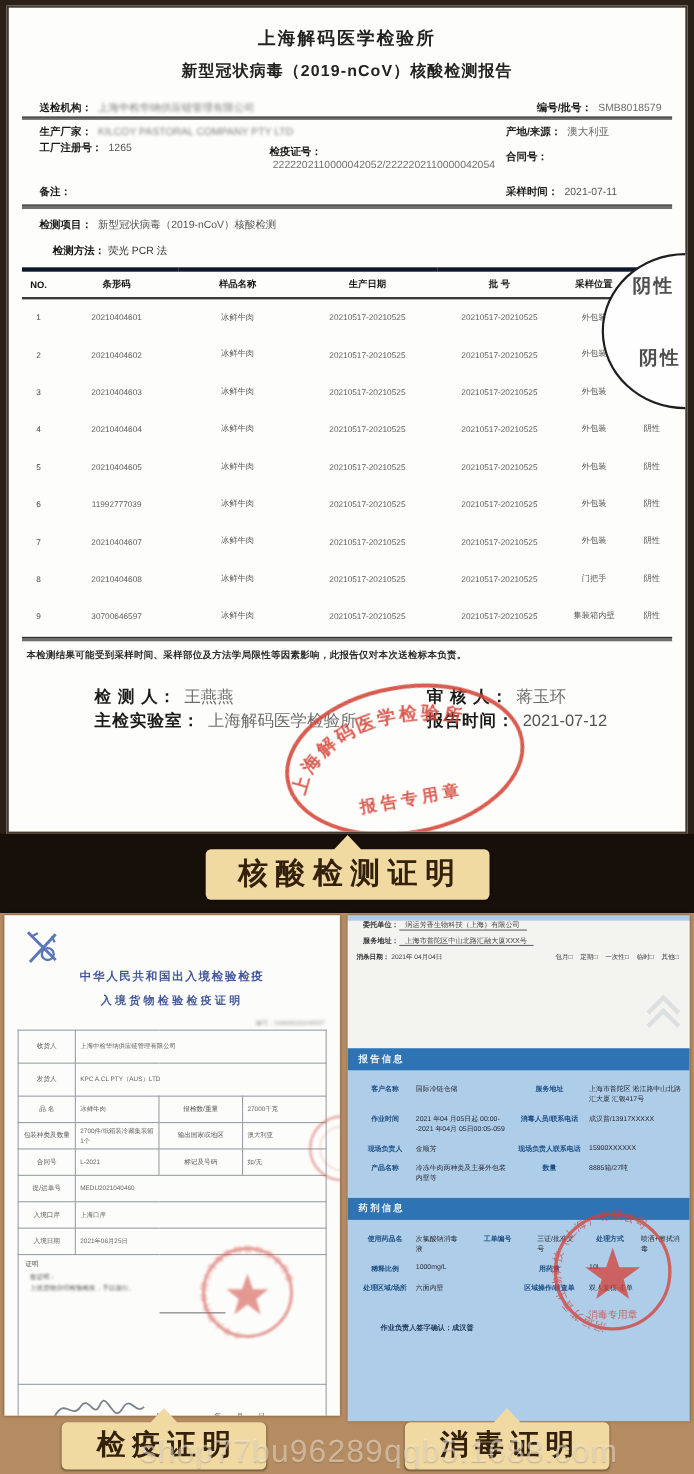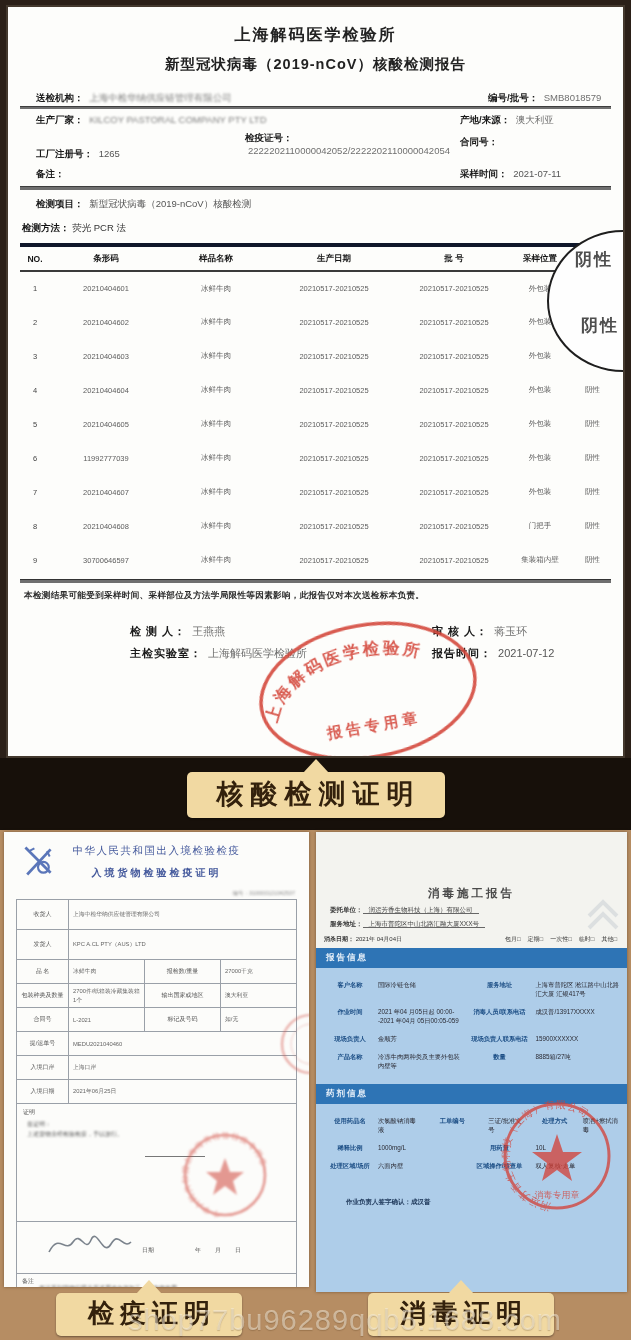--- a/index.html
+++ b/index.html
@@ -16,60 +16,60 @@
   .rd-title{margin-top:18px;text-align:center;font-size:16px;font-weight:bold;color:#222;letter-spacing:2px;}
   .rd-sub{margin-top:9px;text-align:center;font-size:14.5px;font-weight:bold;color:#222;letter-spacing:1px;}
   .info{position:relative;height:128px;margin:16px 12px 0 12px;font-size:9.5px;color:#333;}
   .fld{position:absolute;white-space:nowrap;}
   .fld b{font-weight:bold;color:#1a1a1a;}
   .fld .v{color:#555;margin-left:3px;}
   .rule{position:absolute;left:0;right:0;height:3px;background:#6f6f6f;border-top:1px solid #3d3d3d;}
   .b1{filter:blur(1.3px);opacity:.75;}
   .b2{filter:blur(.6px);opacity:.85;}
   .rd-items{margin:4px 14px 0 14px;font-size:9.5px;color:#333;}
-  .rd-items .row{margin-bottom:8px;}
+  .rd-items .row{margin-bottom:8px;margin-left:26px;}
   .rd-items b{color:#141414;}
 
   table.rtab{width:595px;margin:8px 12px 0 12px;border-collapse:collapse;table-layout:fixed;}
   table.rtab{border-top:4px solid #0f172a;}
   .rtab th{font-size:8.5px;font-weight:bold;color:#161616;padding:6px 0 5px 0;border-bottom:2.5px solid #3a3a3a;}
   .rtab td{font-size:7.5px;color:#5c5c5c;text-align:center;height:34px;filter:blur(.35px);}
   .rtab td.c-no{filter:none;color:#444;}
   .rtab th:nth-child(1){width:30px;}
   .rtab th:nth-child(2){width:112px;}
   .rtab th:nth-child(3){width:108px;}
   .rtab th:nth-child(4){width:128px;}
   .rtab th:nth-child(5){width:112px;}
   .rtab th:nth-child(6){width:60px;}
   .rtab th:nth-child(7){width:45px;}
   .tab-bottom-rule{margin:2px 12px 0 12px;height:4px;background:#6f6f6f;border-top:1.5px solid #333;}
   .footnote{margin:7px 14px 0 16px;font-size:8.6px;font-weight:bold;color:#2b2b2b;letter-spacing:.3px;}
 
-  .sig{position:relative;margin-top:16px;height:60px;font-size:11px;color:#333;margin-left:44px;}
+  .sig{position:relative;margin-top:16px;height:60px;font-size:15px;color:#333;}
   .sig .fld b{letter-spacing:1px;}
   
   .loupe{position:absolute;left:539px;top:223px;width:152px;height:142px;border-radius:50%;border:2.5px solid #1e1e1e;background:#fefefe;z-index:6;}
   .loupe .big{position:absolute;font-size:17px;font-weight:bold;color:#4e4e4e;filter:blur(.4px);letter-spacing:2px;}
   .loupe .big.one{left:26px;top:16px;}
   .loupe .big.two{left:32px;top:82px;}
   
   .rstamp{position:absolute;left:242px;top:608px;width:236px;height:152px;transform:rotate(-10deg);opacity:.88;filter:blur(.35px);z-index:7;}
 
   
   .banner{position:absolute;left:0;top:758px;width:631px;height:72px;background:var(--dark);}
   .tag{position:absolute;background:var(--gold);color:var(--gold-text);font-weight:bold;border-radius:5px;white-space:nowrap;box-shadow:0 1px 2px rgba(0,0,0,.4);}
   .tag::before{content:"";position:absolute;top:-13px;left:50%;transform:translateX(-50%);border:13px solid transparent;border-bottom:14px solid var(--gold);border-top:0;}
   .tag-main{left:50%;transform:translateX(-50%);top:14px;font-size:27px;letter-spacing:7px;padding:4px 24px 6px 30px;}
 
   
   .bottom{position:absolute;left:0;top:830px;width:631px;height:510px;background:var(--tan);}
   .q-doc{position:absolute;left:4px;top:2px;width:305px;height:455px;background:#fcfcfa;overflow:hidden;box-shadow:0 0 3px rgba(60,40,20,.5);}
   .q-head{position:relative;padding-top:12px;text-align:center;}
   .q-logo{position:absolute;left:16px;top:10px;width:36px;height:38px;}
-  .q-h1{font-size:10.5px;font-weight:normal;color:#44599c;letter-spacing:1.5px;filter:blur(.4px);}
+  .q-h1{font-size:10.5px;font-weight:bold;color:#44599c;letter-spacing:1.5px;filter:blur(.4px);margin-top:37px;}
   .q-h2{margin-top:8px;font-size:10px;font-weight:bold;color:#44599c;letter-spacing:3px;filter:blur(.4px);}
   .q-serial{margin:10px 14px 2px 0;text-align:right;font-size:5.5px;color:#666;}
   table.qtab{width:281px;margin:2px 12px 0 12px;border-collapse:collapse;table-layout:fixed;}
   .qtab th,.qtab td{border:1px solid #9aa0a8;font-weight:normal;}
   .qtab th{width:52px;font-size:6px;color:#555;text-align:center;filter:blur(.5px);}
   .qtab th.ql2{width:60px;}
   .qtab td{font-size:5.8px;color:#666;padding:2px 4px;filter:blur(.7px);}
   .qtab tr{height:24px;}
   .qtab tr:nth-child(1),.qtab tr:nth-child(2){height:30px;}
   .q-cert{width:281px;margin:0 12px;border:1px solid #9aa0a8;border-top:none;height:118px;position:relative;font-size:6px;color:#555;}
@@ -130,21 +130,21 @@
       </div>
       <div class="rule" style="top:16px;"></div>
       <div class="fld" style="left:16px;top:24px;">
         <b>生产厂家：</b>
         <span class="v b1">KILCOY PASTORAL COMPANY PTY LTD</span>
       </div>
       <div class="fld" style="left:440px;top:24px;">
         <b>产地/来源：</b>
         <span class="v b2">澳大利亚</span>
       </div>
-      <div class="fld" style="left:16px;top:58px;">
+      <div class="fld" style="left:16px;top:38px;">
         <b>工厂注册号：</b>
         <span class="v">1265</span>
       </div>
       <div class="fld" style="left:225px;top:42px;">
         <b>检疫证号：</b>
       </div>
       <div class="fld" style="left:225px;top:55px;">
         <span class="v b2">2222202110000042052/2222202110000042054</span>
       </div>
       <div class="fld" style="left:440px;top:46px;">
@@ -402,21 +402,20 @@
         <circle cx="32" cy="32" r="20" fill="none" stroke="#d4574d" stroke-width="1" opacity=".6"></circle>
       </svg>
     </section>
 
     <section class="d-doc">
       <div class="d-top">
         <svg class="d-wm-chevron" width="36" height="40" viewBox="0 0 36 40">
           <path d="M4 24 L18 10 L32 24" fill="none" stroke="#9aa7b5" stroke-width="4"></path>
           <path d="M4 36 L18 22 L32 36" fill="none" stroke="#9aa7b5" stroke-width="4"></path>
         </svg>
-        <div class="d-title">消毒施工报告</div>
         <div class="d-line">
           <b>委托单位：</b><span class="u">润运芳香生物科技（上海）有限公司</span>
         </div>
         <div class="d-line">
           <b>服务地址：</b><span class="u">上海市普陀区中山北路汇融大厦XXX号</span>
         </div>
         <div class="d-dateline">
           <b>消杀日期：</b>
           <span>2021年 04月04日</span>
           <span class="d-checks" id="d-checks"><span>包月□</span><span>定期□</span><span>一次性□</span><span>临时□</span><span>其他□</span></span>

